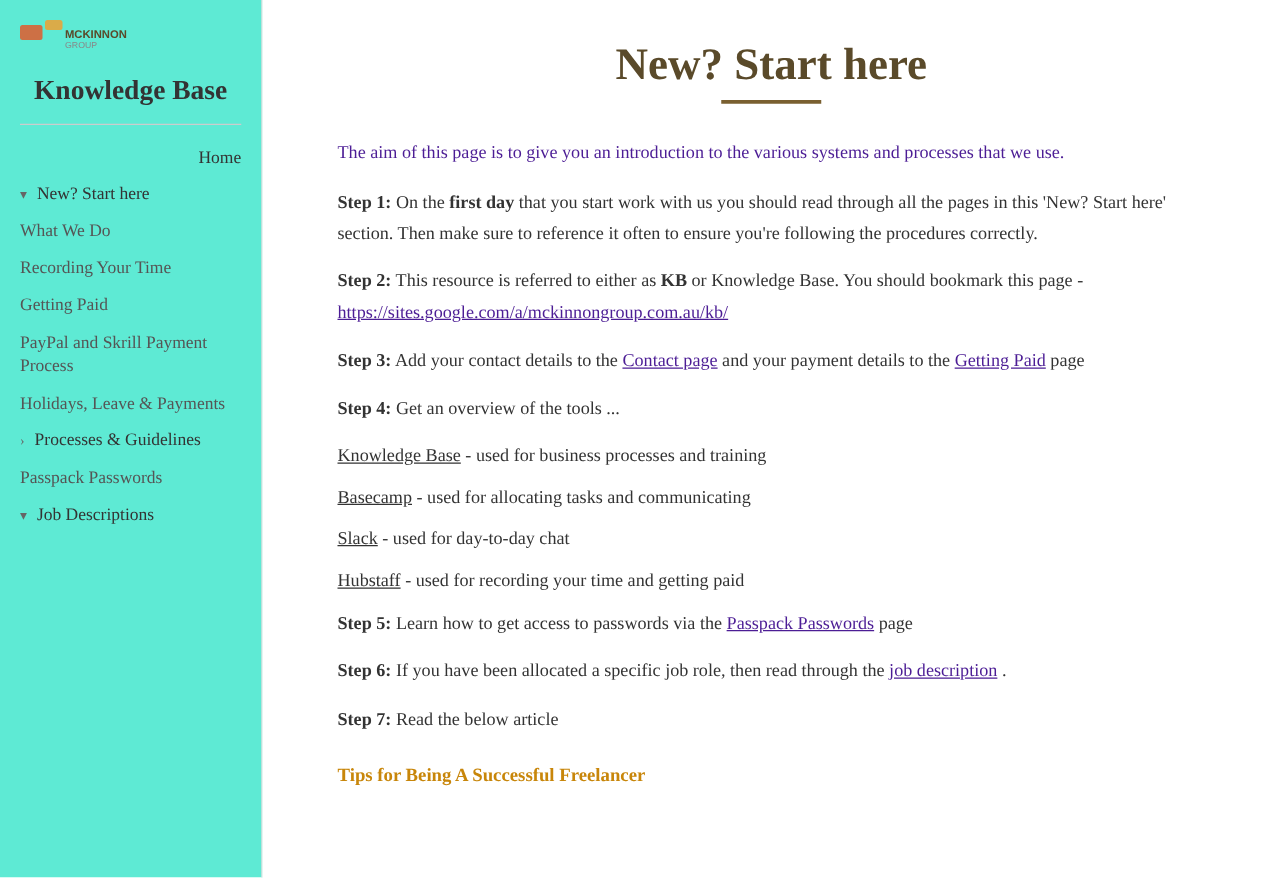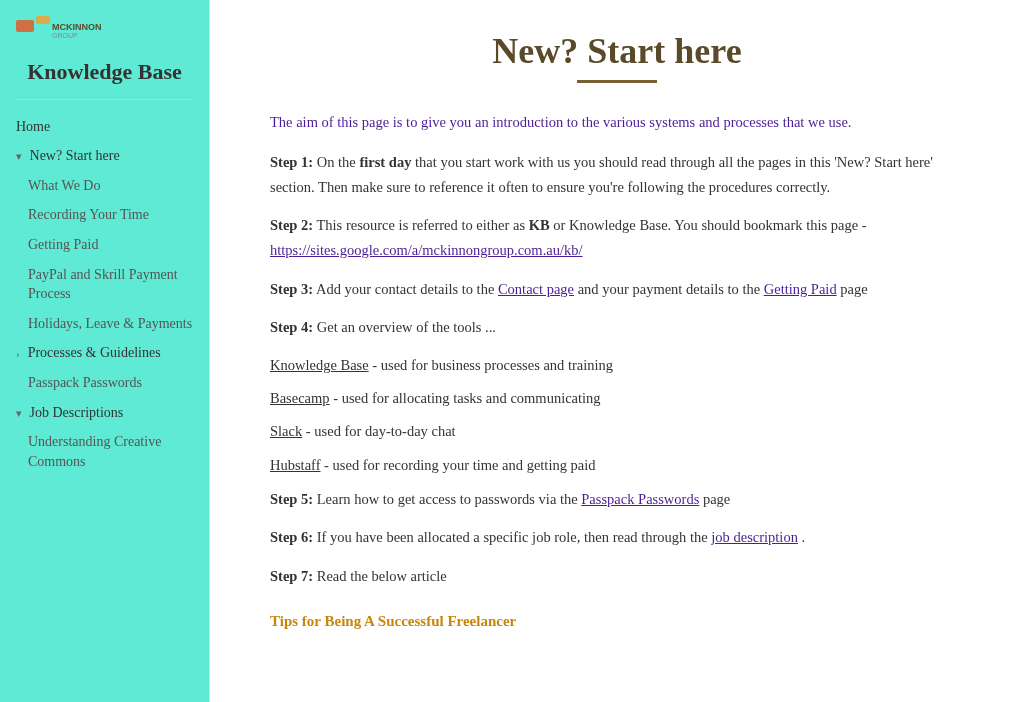--- a/index.html
+++ b/index.html
@@ -56,24 +56,25 @@
       padding: 5px 16px;
       font-size: 14px;
       color: #444;
       cursor: pointer;
       line-height: 1.4;
     }
 
     .nav-item.top-level {
       font-size: 14px;
       color: #333;
+      justify-content: flex-end;
     }
 
     .nav-item.sub-item {
-      padding-left: 28px;
+      padding-left: 16px;
       color: #555;
     }
 
     .nav-toggle {
       display: inline-flex;
       align-items: center;
       gap: 4px;
     }
 
     .chevron {
@@ -200,23 +201,20 @@
       <span>Processes &amp; Guidelines</span>
     </div>
     <div class="nav-item sub-item">
       <span>Passpack Passwords</span>
     </div>
     
     <div class="nav-item top-level nav-toggle">
       <span class="chevron">▾</span>
       <span>Job Descriptions</span>
     </div>
-    <div class="nav-item sub-item">
-      <span>Understanding Creative Commons</span>
-    </div>
   </div>
 </div>
 
 <div id="main">
   <h1 id="page-heading">New? Start here</h1>
   <div id="heading-underline"></div>
 
   <p id="intro-text">The aim of this page is to give you an introduction to the various systems and processes that we use.</p>
 
   <div class="step-block">

